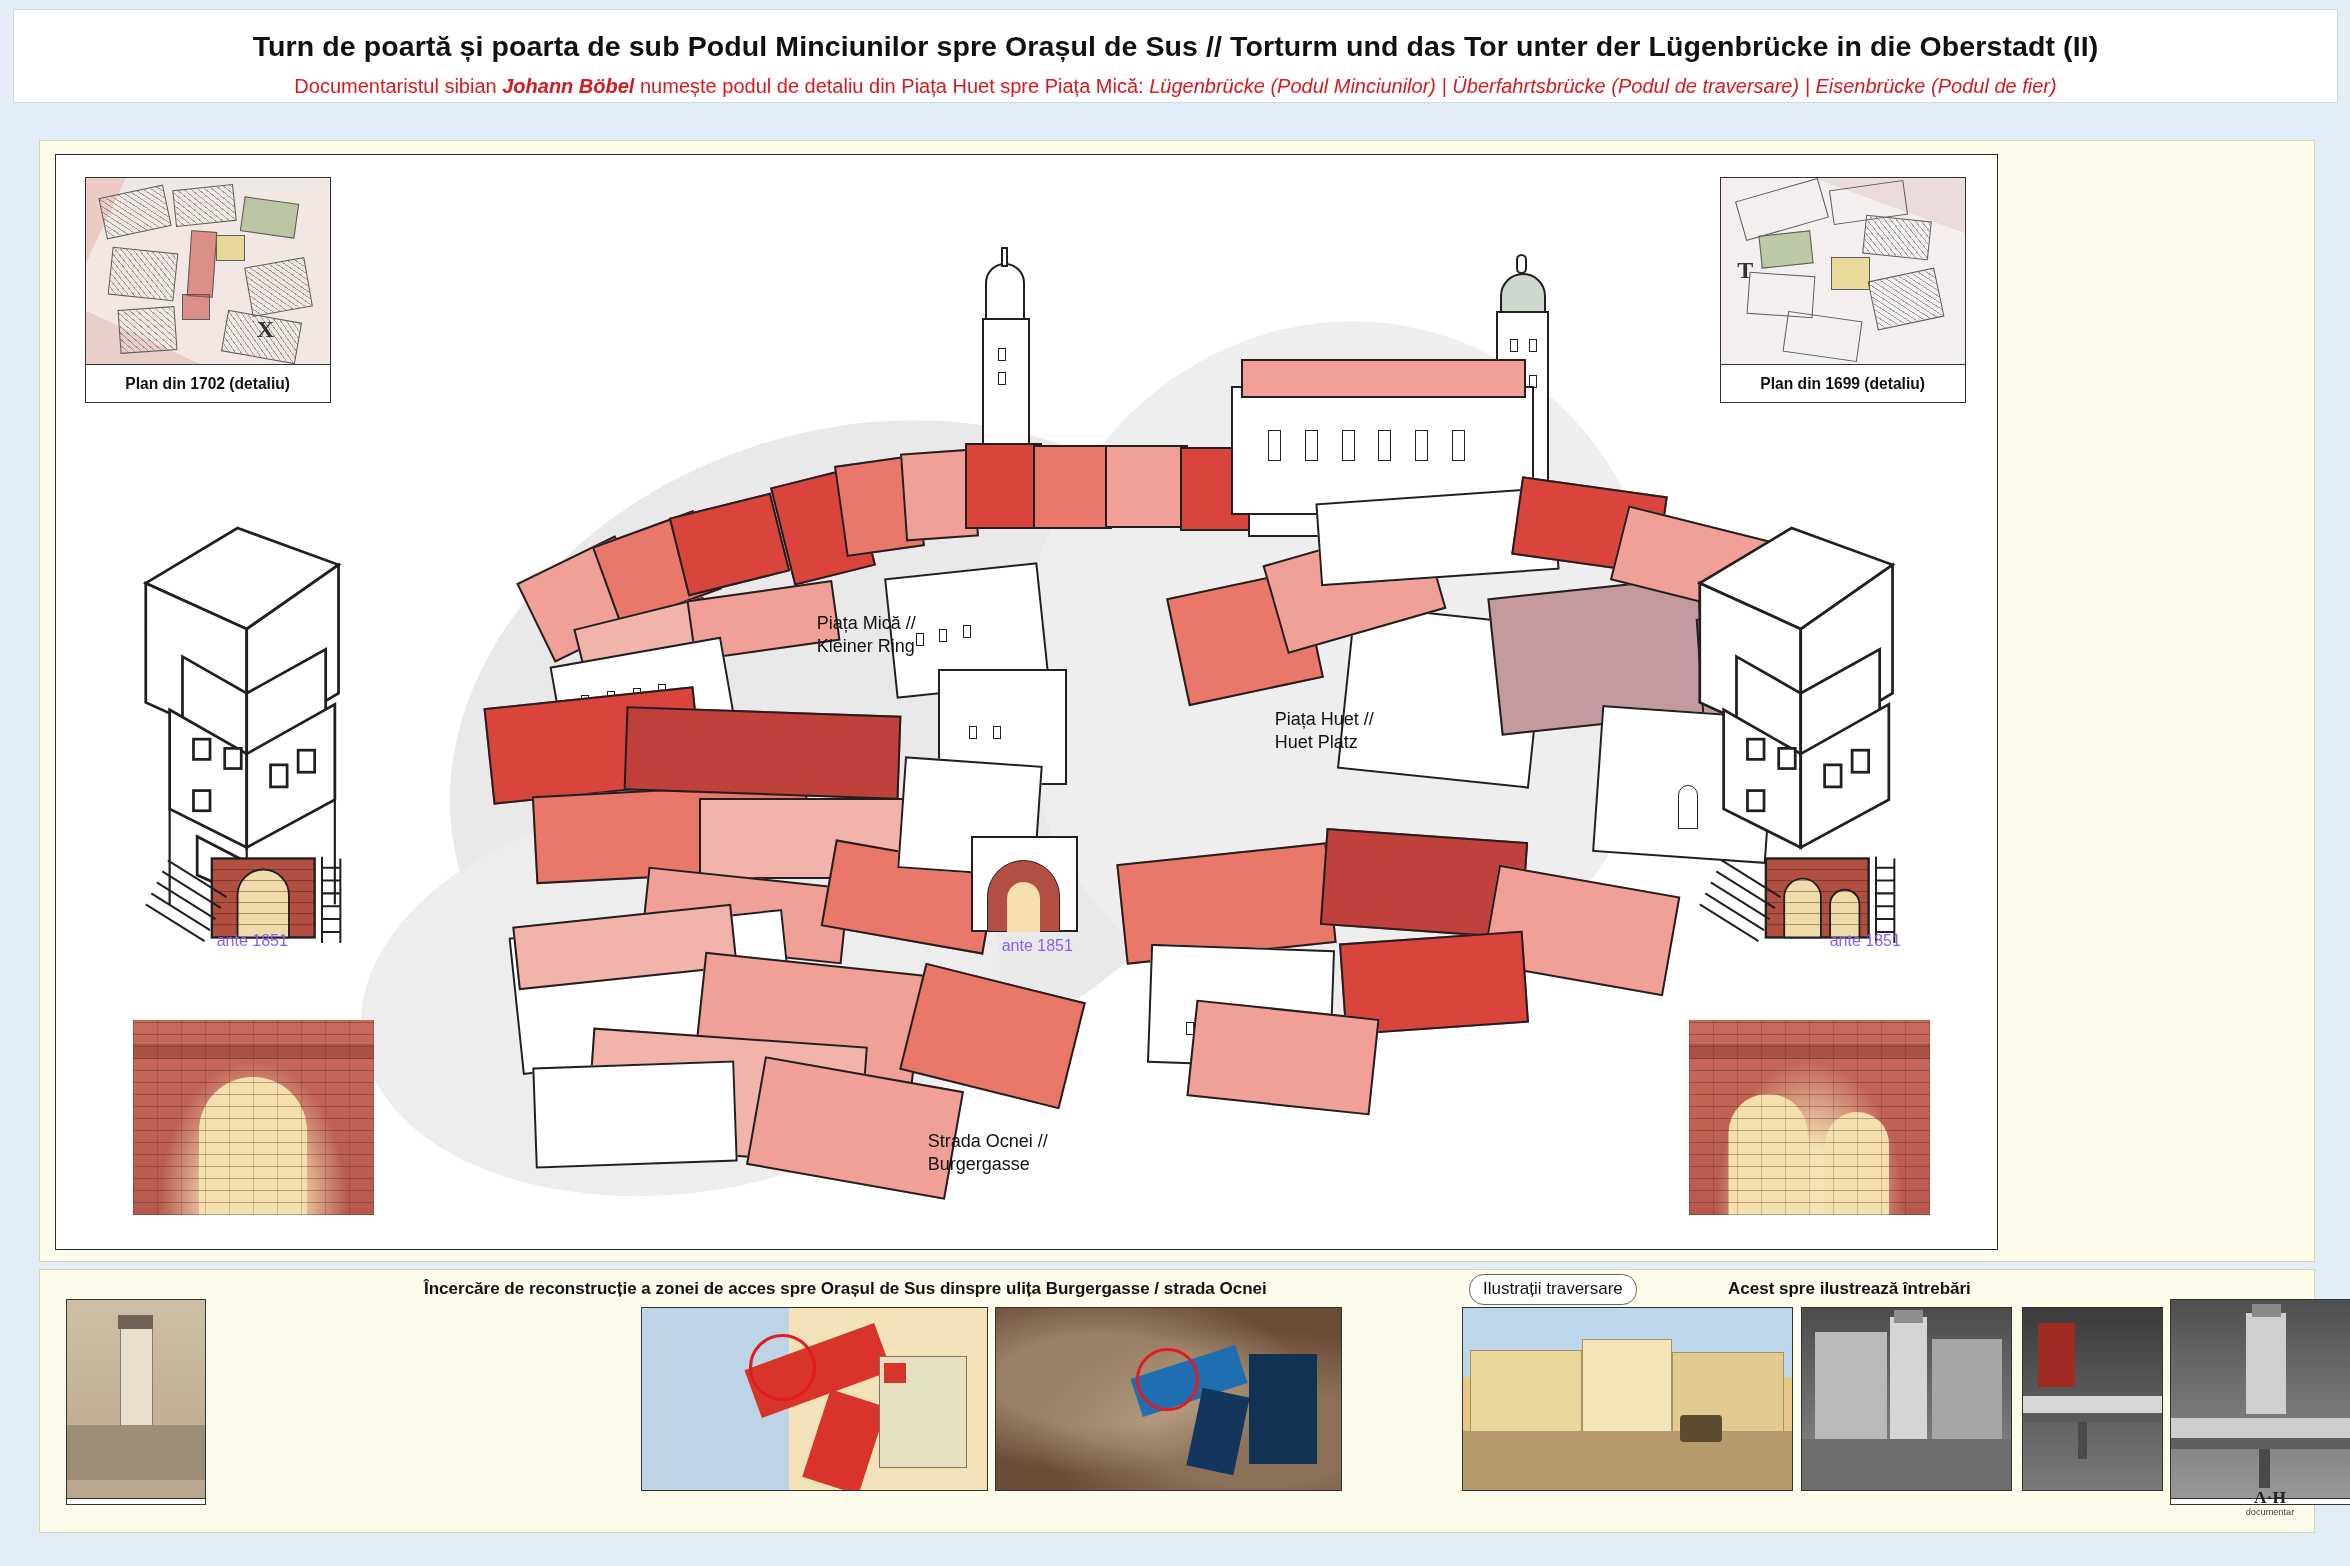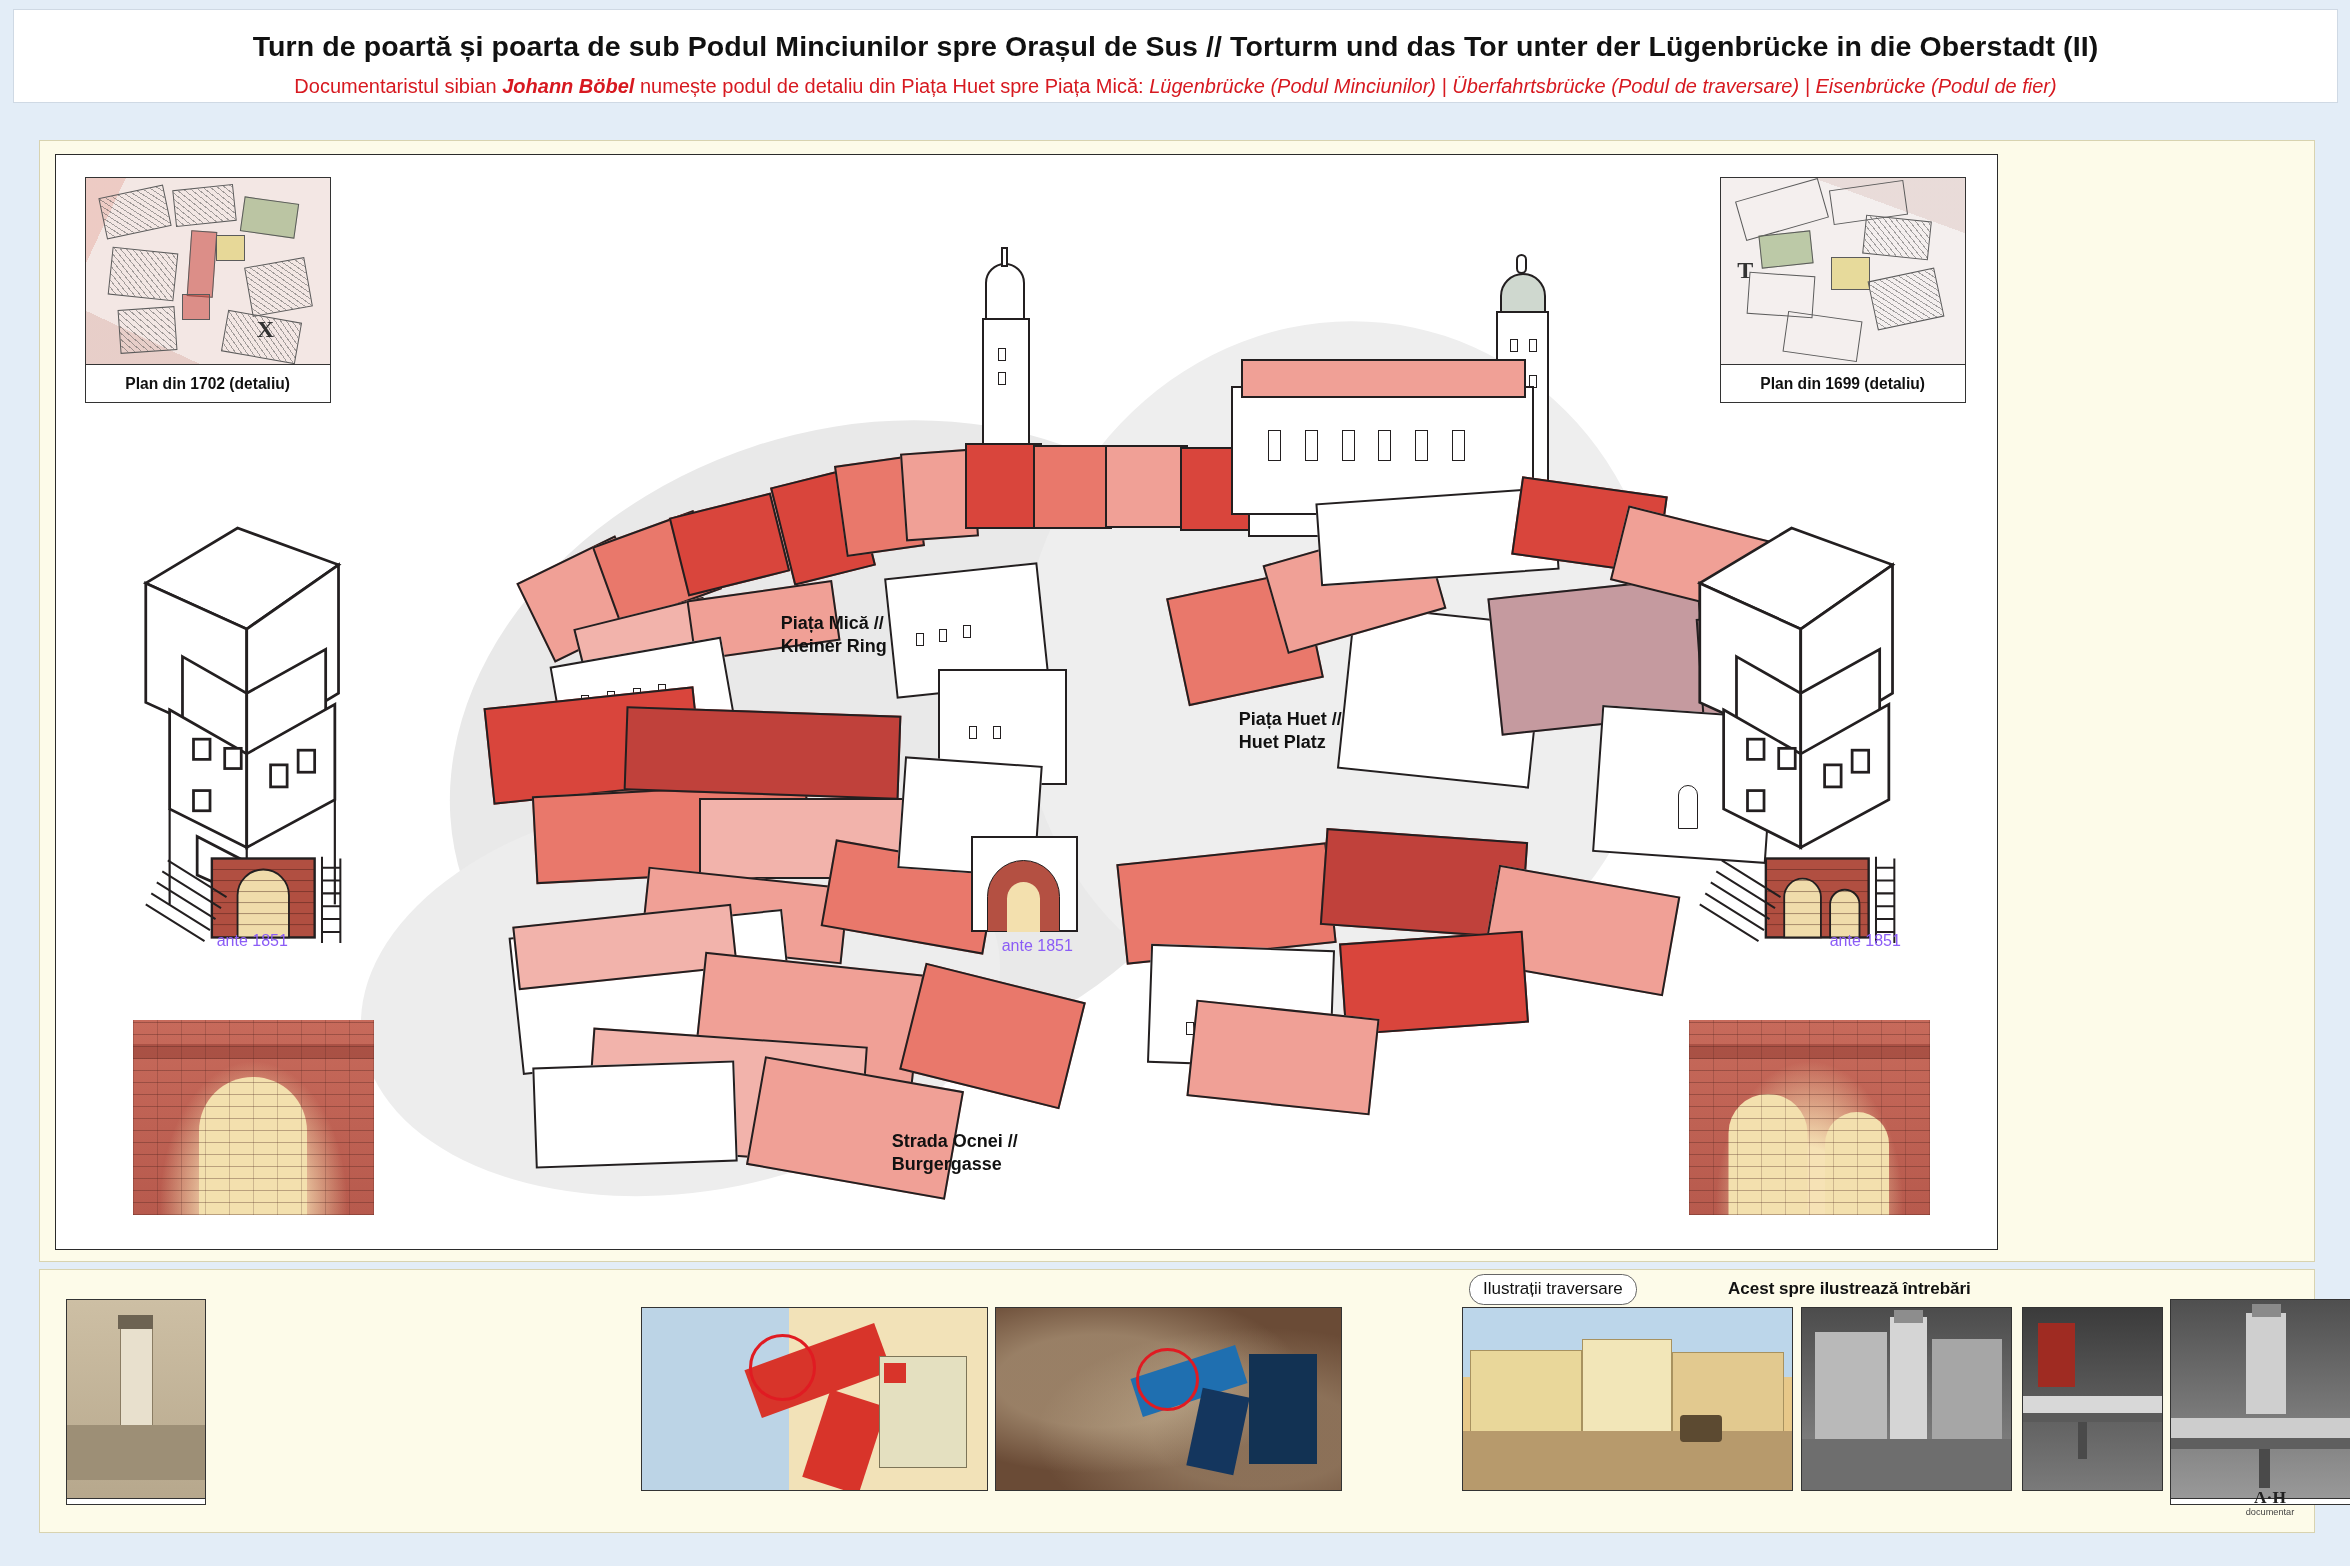--- a/index.html
+++ b/index.html
@@ -133,24 +133,25 @@
     background:#fff;
     box-sizing:border-box;
   }
 
   
   .tower { position:absolute; border:2.3px solid #231f20; background:#fff; box-sizing:border-box; }
 
   .place-label {
     position:absolute;
     font-size:18px;
-    font-weight:bold;
+    font-weight:normal;
     color:#111;
     line-height:1.25;
     white-space:pre-line;
+    margin-left:36px;
   }
 
   
   .gate-ill { position:absolute; width:303px; height:514px; }
   .gate-ill svg { position:absolute; left:0; top:0; }
   .ante-lbl {
     position:absolute;
     font-size:16px;
     color:#8b5cf6;
   }
@@ -560,20 +561,21 @@
     <div class="thumb" style="left:2130px; top:29px; width:206px; height:206px;">
       <div class="ph-bw" style="background:linear-gradient(#4f4f4f,#9b9b9b);"></div>
       <div style="position:absolute; left:75px; top:13px; width:40px; height:101px; background:#cfcfcf;"></div>
       <div style="position:absolute; left:81px; top:3.7px; width:29px; height:13px; background:#8a8a8a;"></div>
       <div style="position:absolute; left:0; top:118px; width:206px; height:20px; background:#cdcdcd;"></div>
       <div style="position:absolute; left:0; top:138px; width:206px; height:11px; background:#5f5f5f;"></div>
       <div style="position:absolute; left:88px; top:149px; width:11px; height:39px; background:#4a4a4a;"></div>
       <div class="thumb-cap" style="font-size:7.3px;"></div>
     </div>
 
+    <div class="strip-note" style="left:384px; top:9.2px;">Încercăre de reconstrucție a zonei de acces spre Orașul de Sus dinspre ulița Burgergasse / strada Ocnei</div>
     <div class="pill" style="left:1429px; top:3.7px;">Ilustrații traversare</div>
     <div class="strip-note" style="left:1688px; top:9.2px;">Acest spre ilustrează întrebări</div>
 
     <div class="wm">
       <div class="mono">A·H</div>
       <div>documentar</div>
     </div>
   </div>
 
 </div>

